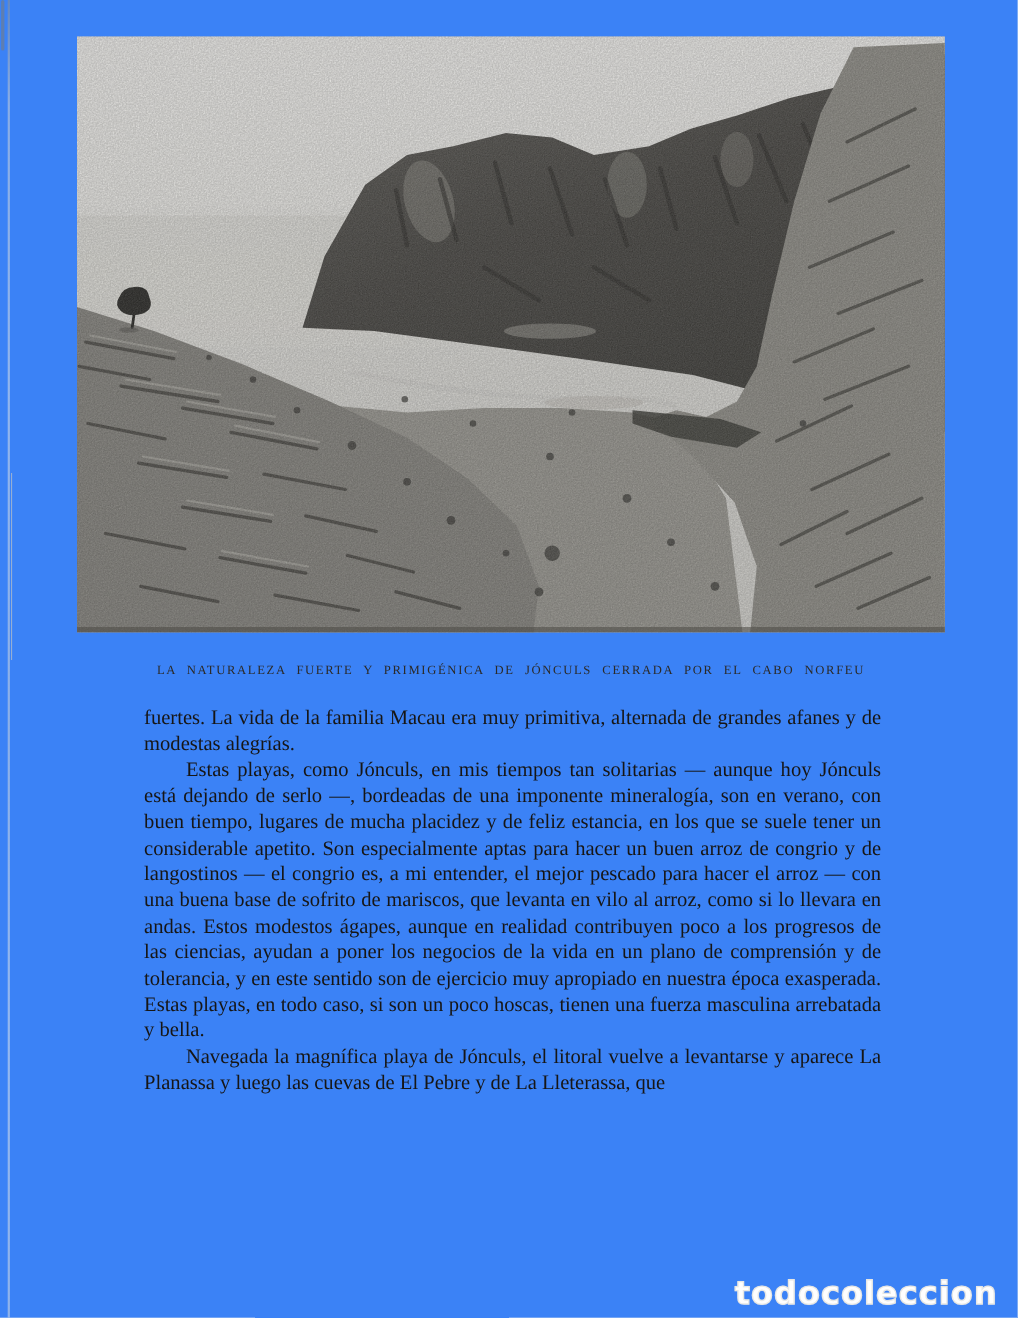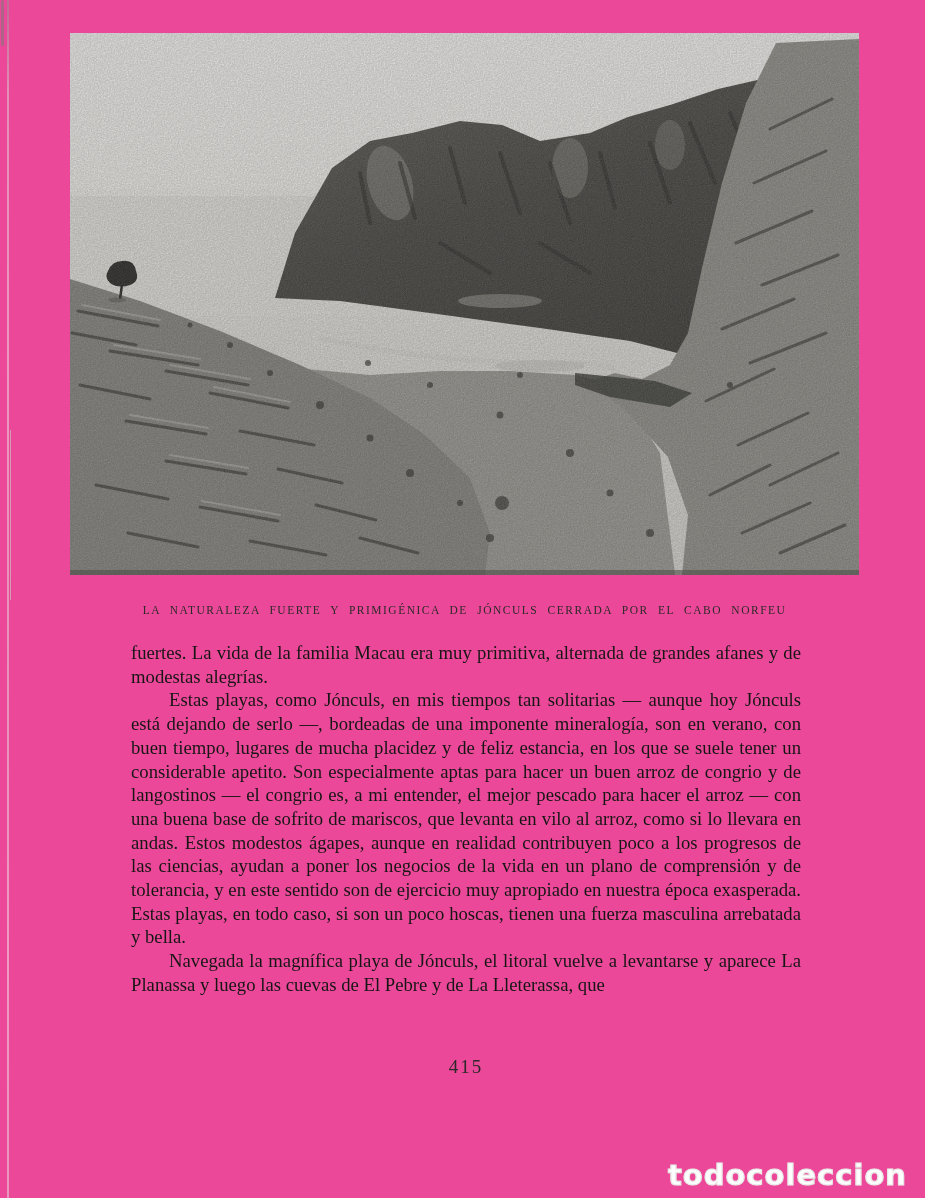--- a/index.html
+++ b/index.html
@@ -4,21 +4,21 @@
 <style>
   html,body{margin:0;padding:0;}
   body{
     width:925px;height:1198px;
     background:#f2f2f0;
     font-family:"Liberation Serif", serif;
   }
   .page{
     position:relative;
     width:925px;height:1198px;
-    background:#ec4899;
+    background:#3b82f6;
     overflow:hidden;
   }
   
   .edge-crease{
     position:absolute;left:7px;top:0;bottom:0;width:2px;
     background:linear-gradient(180deg,#8f8f8b 0%,#d9d9d5 8%,#e9e9e5 30%,#dededa 55%,#eeeeea 80%,#e4e4e0 100%);
     opacity:.5;
   }
   .edge-nick-top{
     position:absolute;left:1px;top:0;width:3px;height:46px;
@@ -168,17 +168,16 @@
   </div>
 
   <p class="caption">LA NATURALEZA FUERTE Y PRIMIGÉNICA DE JÓNCULS CERRADA POR EL CABO NORFEU</p>
 
   <div class="textblock">
     <p>fuertes. La vida de la familia Macau era muy primitiva, alternada de grandes afanes y de modestas alegrías.</p>
     <p class="indent">Estas playas, como Jónculs, en mis tiempos tan solitarias — aunque hoy Jónculs está dejando de serlo —, bordeadas de una imponente mineralogía, son en verano, con buen tiempo, lugares de mucha placidez y de feliz estancia, en los que se suele tener un considerable apetito. Son especialmente aptas para hacer un buen arroz de congrio y de langostinos — el congrio es, a mi entender, el mejor pescado para hacer el arroz — con una buena base de sofrito de mariscos, que levanta en vilo al arroz, como si lo llevara en andas. Estos modestos ágapes, aunque en realidad contribuyen poco a los progresos de las ciencias, ayudan a poner los negocios de la vida en un plano de comprensión y de tolerancia, y en este sentido son de ejercicio muy apropiado en nuestra época exasperada. Estas playas, en todo caso, si son un poco hoscas, tienen una fuerza masculina arrebatada y bella.</p>
     <p class="indent">Navegada la magnífica playa de Jónculs, el litoral vuelve a levantarse y aparece La Planassa y luego las cuevas de El Pebre y de La Lleterassa, que</p>
   </div>
 
-  <p class="pagenum">415</p>
 
   <div class="watermark">todocoleccion</div>
 
 </div>
 
 </body></html>

